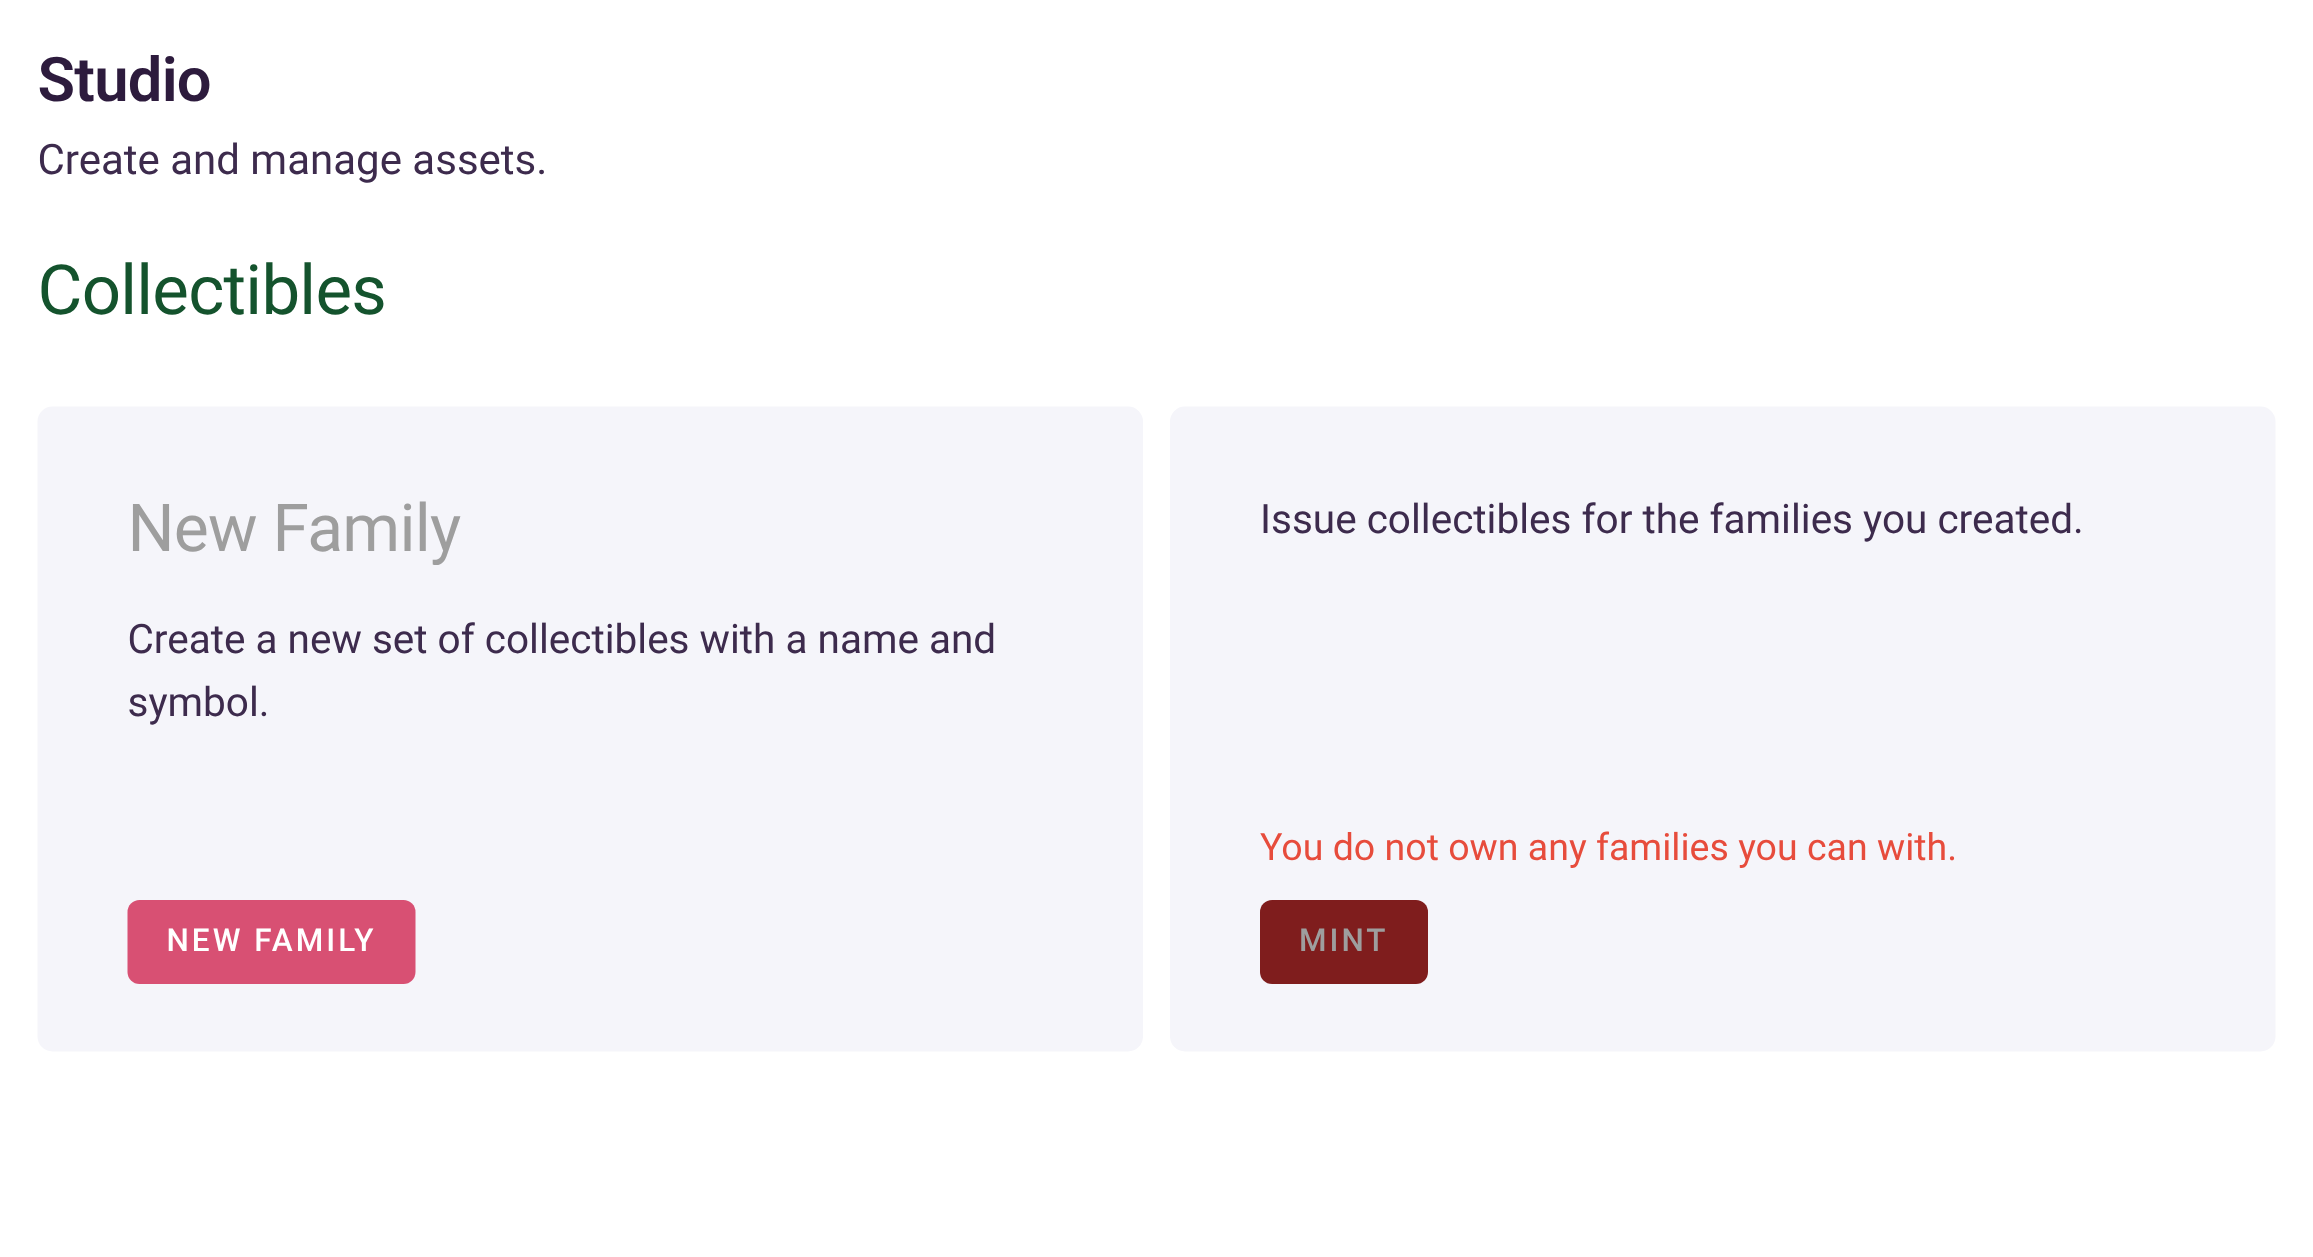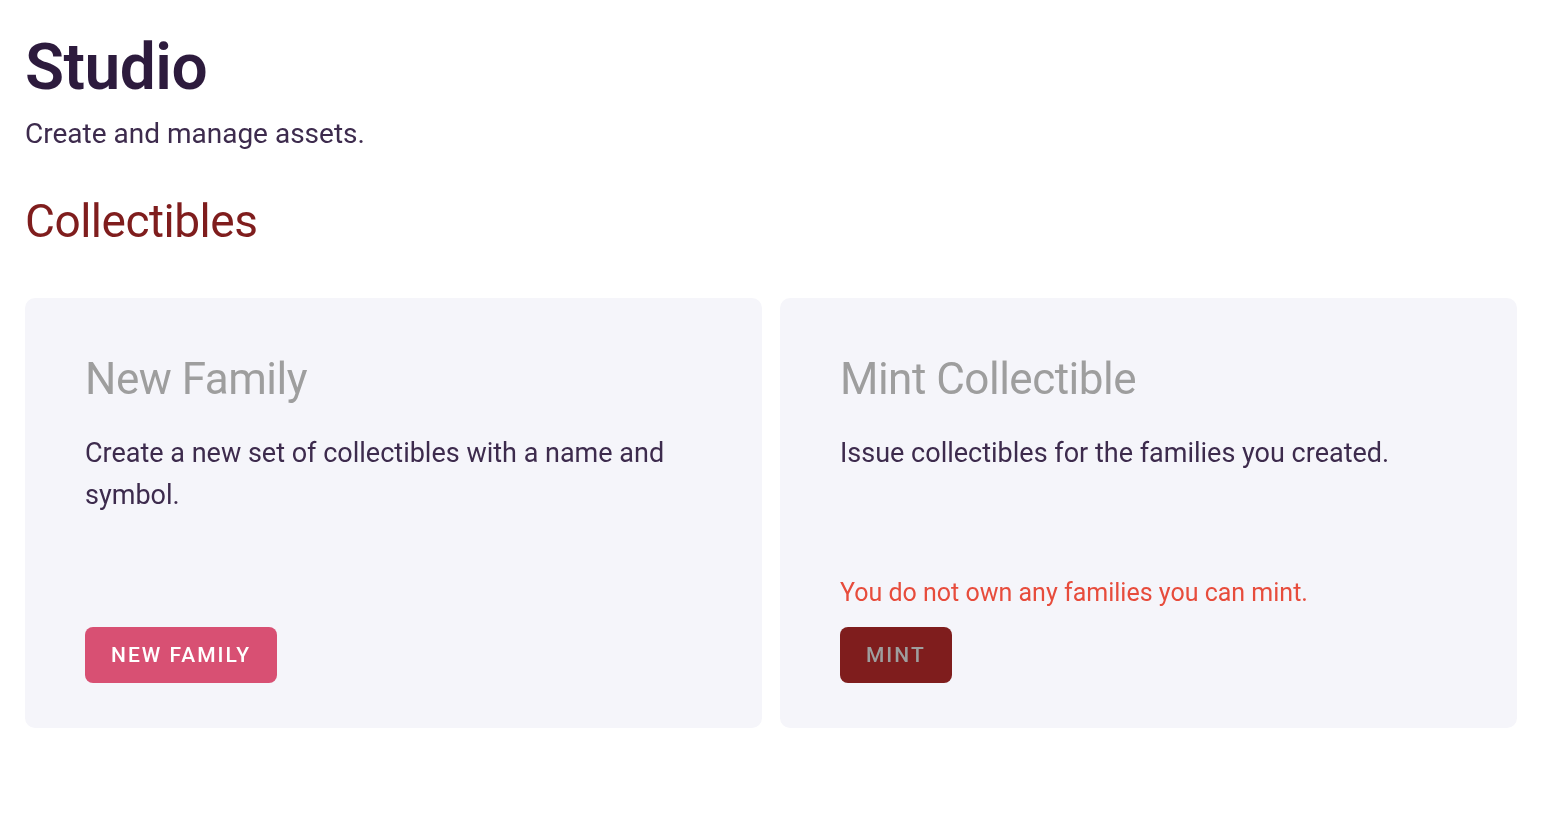--- a/index.html
+++ b/index.html
@@ -7,36 +7,36 @@
       margin: 0;
       padding: 0;
     }
     body {
       font-family: -apple-system, BlinkMacSystemFont, "Segoe UI", Roboto, "Helvetica Neue", Arial, sans-serif;
       background: #ffffff;
       padding: 30px 25px;
       color: #2d1b3d;
     }
     .page-title {
-      font-size: 64px;
+      font-size: 41px;
       font-weight: 600;
       color: #2d1b3d;
       letter-spacing: -0.5px;
       margin-bottom: 12px;
     }
     .page-subtitle {
       font-size: 28px;
       color: #3d2b4d;
       font-weight: 400;
       margin-bottom: 44px;
     }
     .section-title {
       font-size: 46px;
       font-weight: 400;
-      color: #7f1d1d;
+      color: #14532d;
       margin-bottom: 50px;
       letter-spacing: -0.5px;
     }
     .cards-container {
       display: flex;
       gap: 18px;
     }
     .card {
       background: #f5f5fa;
       border-radius: 10px;
@@ -103,21 +103,20 @@
 
   <div class="card">
     <h3 class="card-title">New Family</h3>
     <p class="card-description">Create a new set of collectibles with a name and symbol.</p>
     <div class="card-actions">
       <button class="btn btn-primary">NEW FAMILY</button>
     </div>
   </div>
 
   <div class="card">
-    <h3 class="card-title">Mint Collectible</h3>
     <p class="card-description">Issue collectibles for the families you created.</p>
-    <p class="card-warning">You do not own any families you can mint.</p>
+    <p class="card-warning">You do not own any families you can with.</p>
     <div class="card-actions">
       <button class="btn btn-disabled" disabled="">MINT</button>
     </div>
   </div>
 
 </div>
 
 </body></html>

